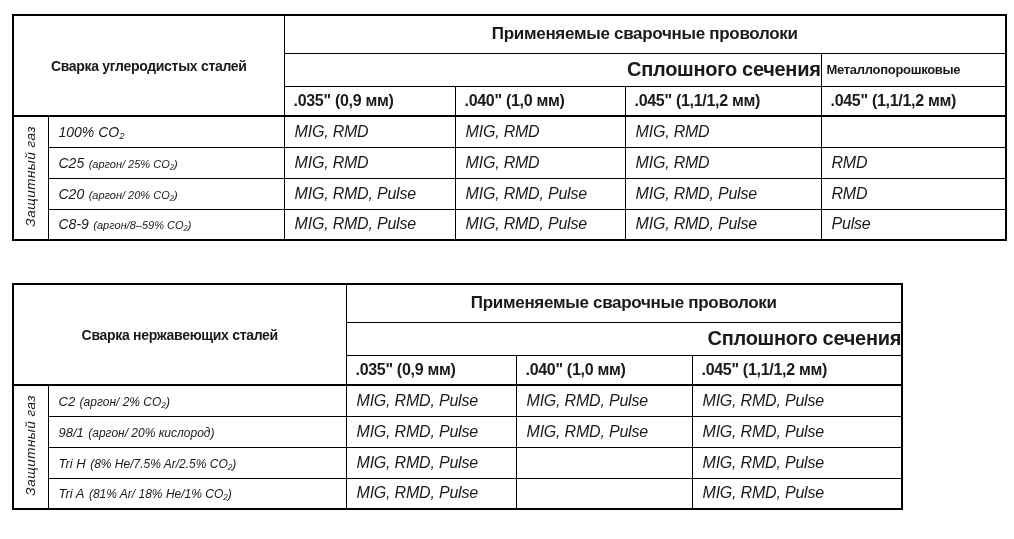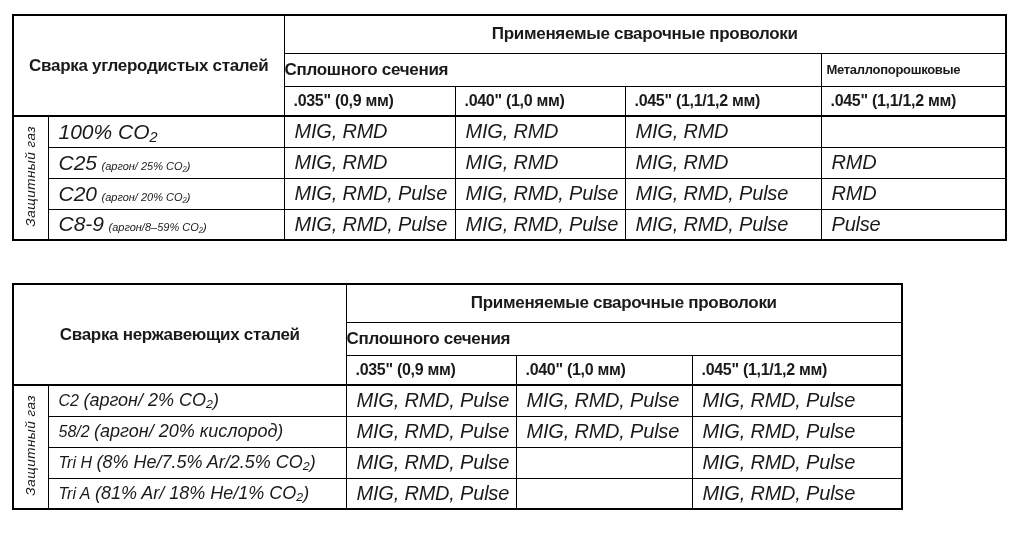--- a/index.html
+++ b/index.html
@@ -27,64 +27,64 @@
     white-space: nowrap;
     vertical-align: middle;
   }
   tr.row-top    { height: 38px; }
   tr.row-mid    { height: 33px; }
   tr.row-sizes  { height: 30px; }
   tr.row-body   { height: 31px; }
 
   .title-cell {
     font-weight: bold;
+    font-size: 14px;
+    text-align: center;
+    letter-spacing: -0.3px;
+    border-bottom: 2px solid #000;
+  }
+  .top-hdr {
+    font-weight: bold;
     font-size: 17px;
     text-align: center;
     letter-spacing: -0.3px;
-    border-bottom: 2px solid #000;
-  }
-  .top-hdr {
-    font-weight: bold;
-    font-size: 17px;
-    text-align: center;
-    letter-spacing: -0.3px;
   }
   .mid-hdr {
     font-weight: bold;
-    font-size: 17px;
-    text-align: left;
+    font-size: 20px;
+    text-align: right;
     letter-spacing: -0.3px;
   }
   .mid-hdr.left-al {
     text-align: left;
     padding-left: 5px;
     font-size: 13px;
   }
   .size-cell {
     font-weight: bold;
     font-size: 16px;
     text-align: left;
     padding-left: 9px;
     letter-spacing: -0.3px;
     border-bottom: 2px solid #000;
   }
   .val-cell {
     font-style: italic;
-    font-size: 20px;
+    font-size: 16px;
     padding-left: 10px;
     letter-spacing: -0.2px;
   }
   .gas-cell {
     font-style: italic;
     padding-left: 10px;
   }
-  #carbon-table .gas-name   { font-size: 21px; font-style: italic; }
+  #carbon-table .gas-name   { font-size: 14px; font-style: italic; }
   #carbon-table .gas-detail { font-size: 11px; font-style: italic; }
-  #stainless-table .gas-name   { font-size: 16px; font-style: italic; }
-  #stainless-table .gas-detail { font-size: 18px; font-style: italic; }
+  #stainless-table .gas-name   { font-size: 13px; font-style: italic; }
+  #stainless-table .gas-detail { font-size: 12px; font-style: italic; }
   .vcell { text-align: center; }
   .vtext {
     display: inline-block;
     writing-mode: vertical-rl;
     transform: rotate(180deg);
     font-style: italic;
     font-size: 13.5px;
     letter-spacing: 0.5px;
   }
 </style>
@@ -189,21 +189,21 @@
     <td class="gas-cell">
       <span class="gas-name">C2</span>
       <span class="gas-detail">(аргон/ 2% CO₂)</span>
     </td>
     <td class="val-cell">MIG, RMD, Pulse</td>
     <td class="val-cell">MIG, RMD, Pulse</td>
     <td class="val-cell">MIG, RMD, Pulse</td>
   </tr>
   <tr class="row-body">
     <td class="gas-cell">
-      <span class="gas-name">58/2</span>
+      <span class="gas-name">98/1</span>
       <span class="gas-detail">(аргон/ 20% кислород)</span>
     </td>
     <td class="val-cell">MIG, RMD, Pulse</td>
     <td class="val-cell">MIG, RMD, Pulse</td>
     <td class="val-cell">MIG, RMD, Pulse</td>
   </tr>
   <tr class="row-body">
     <td class="gas-cell">
       <span class="gas-name">Tri H</span>
       <span class="gas-detail">(8% He/7.5% Ar/2.5% CO₂)</span>

